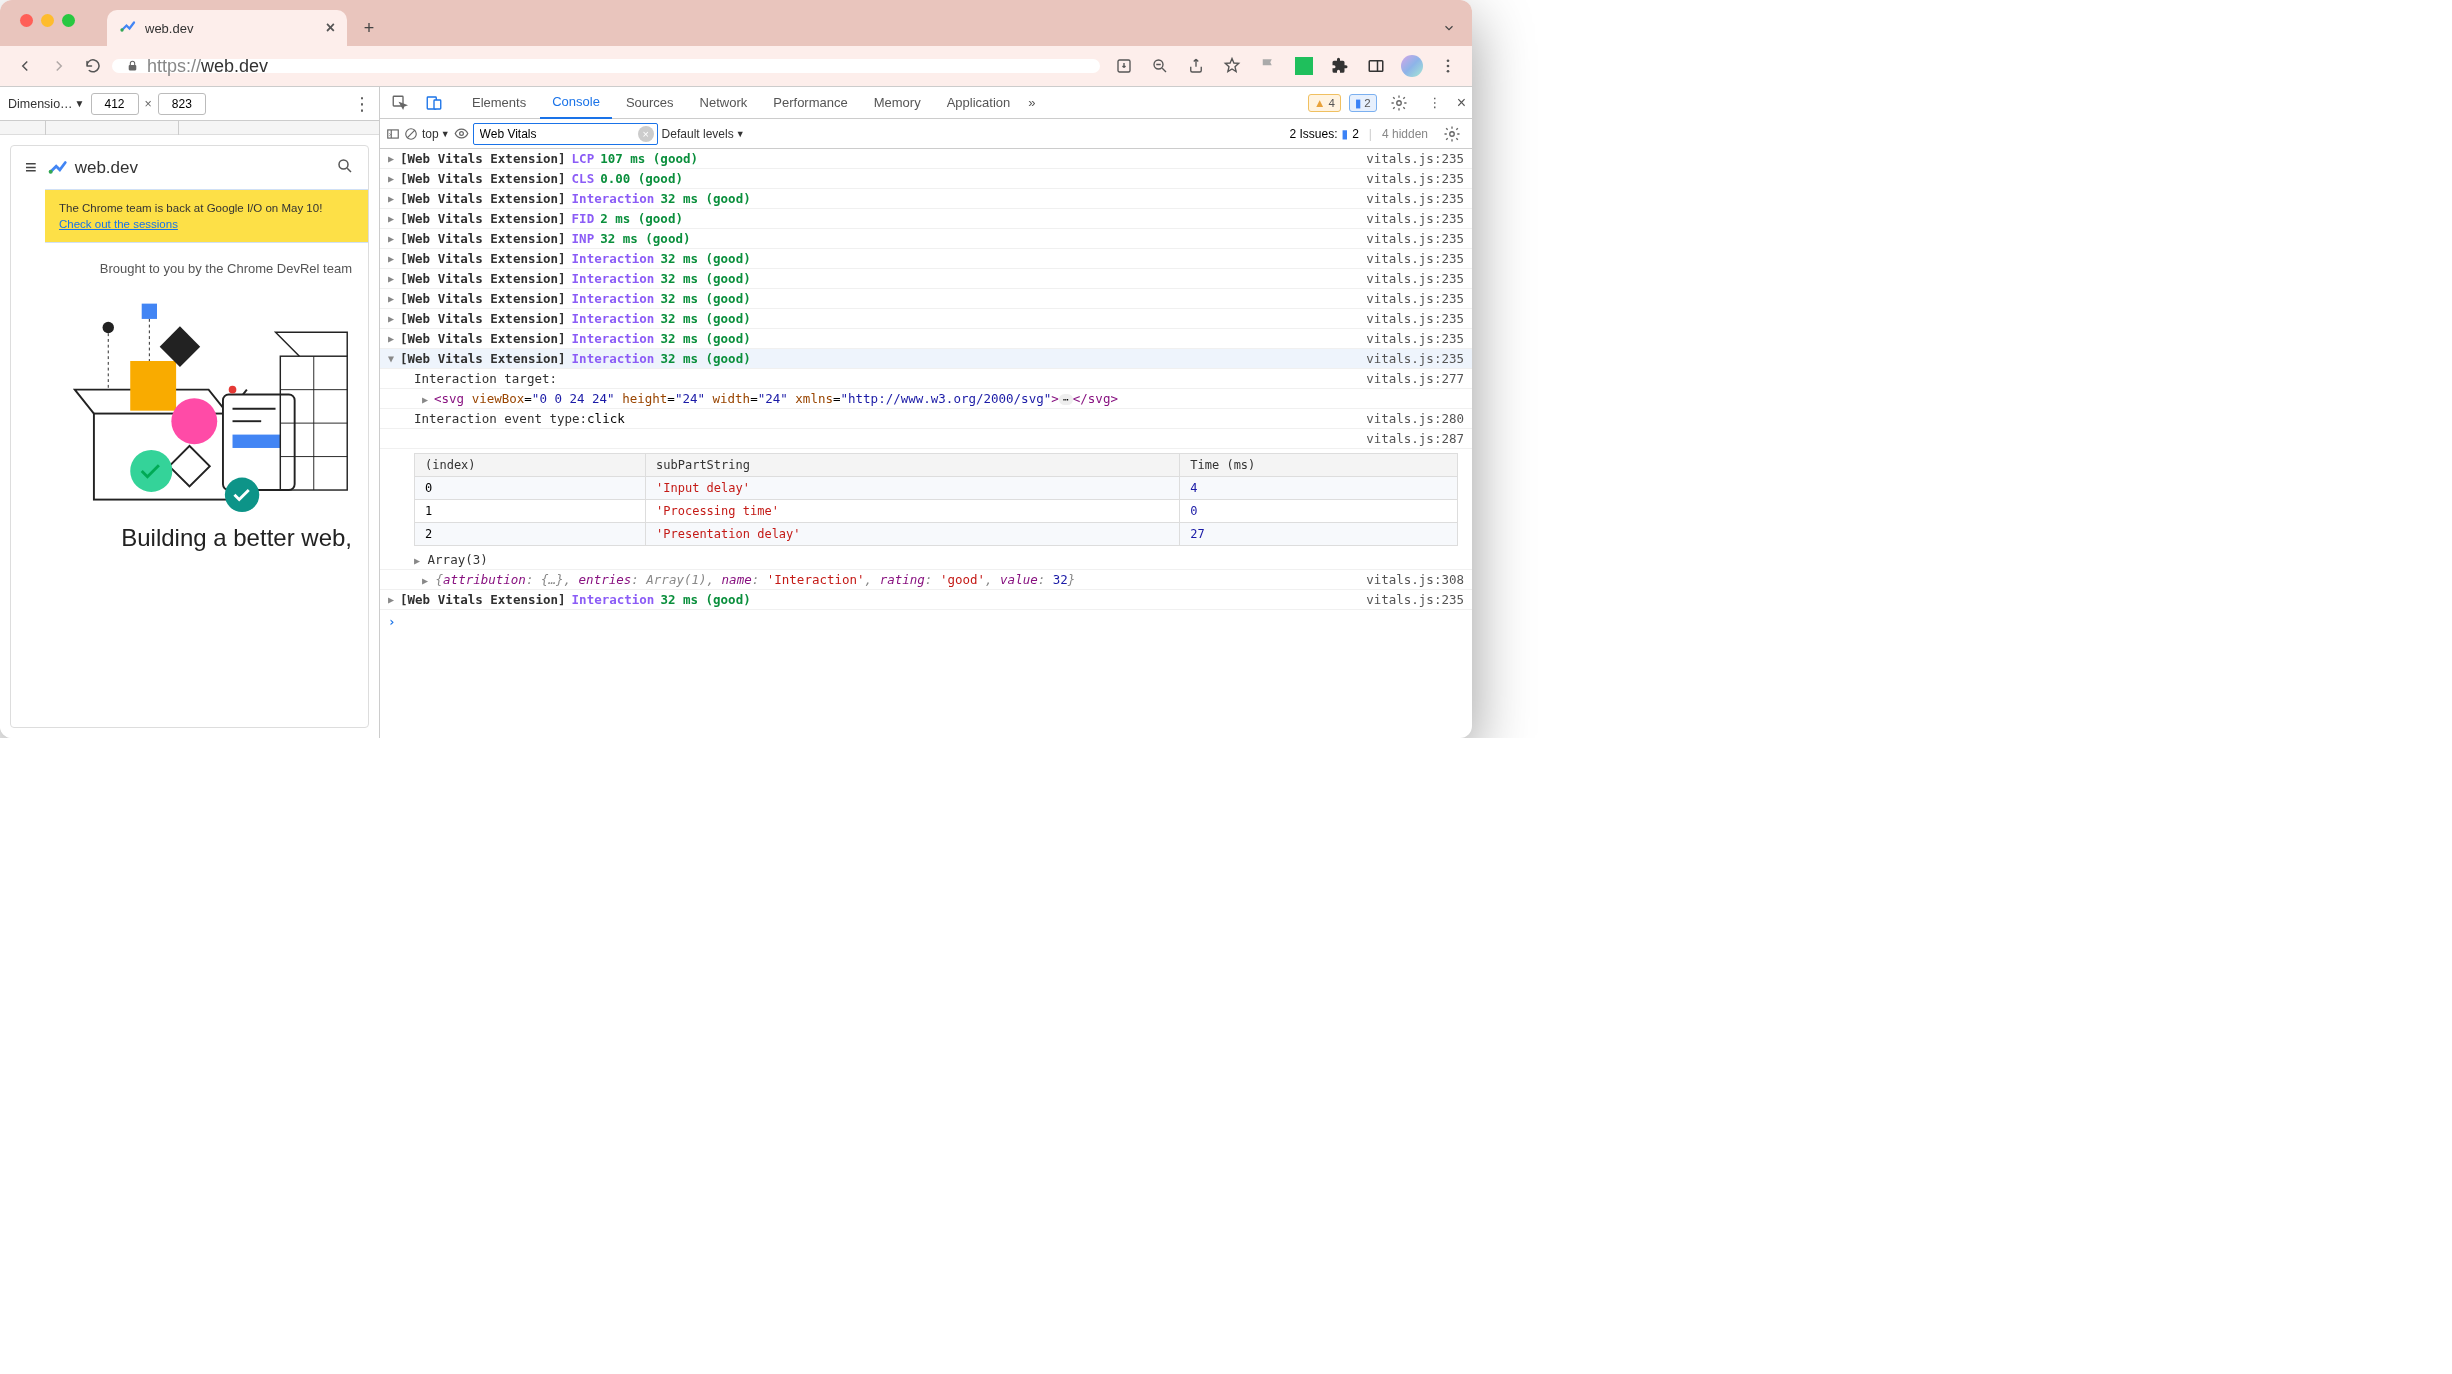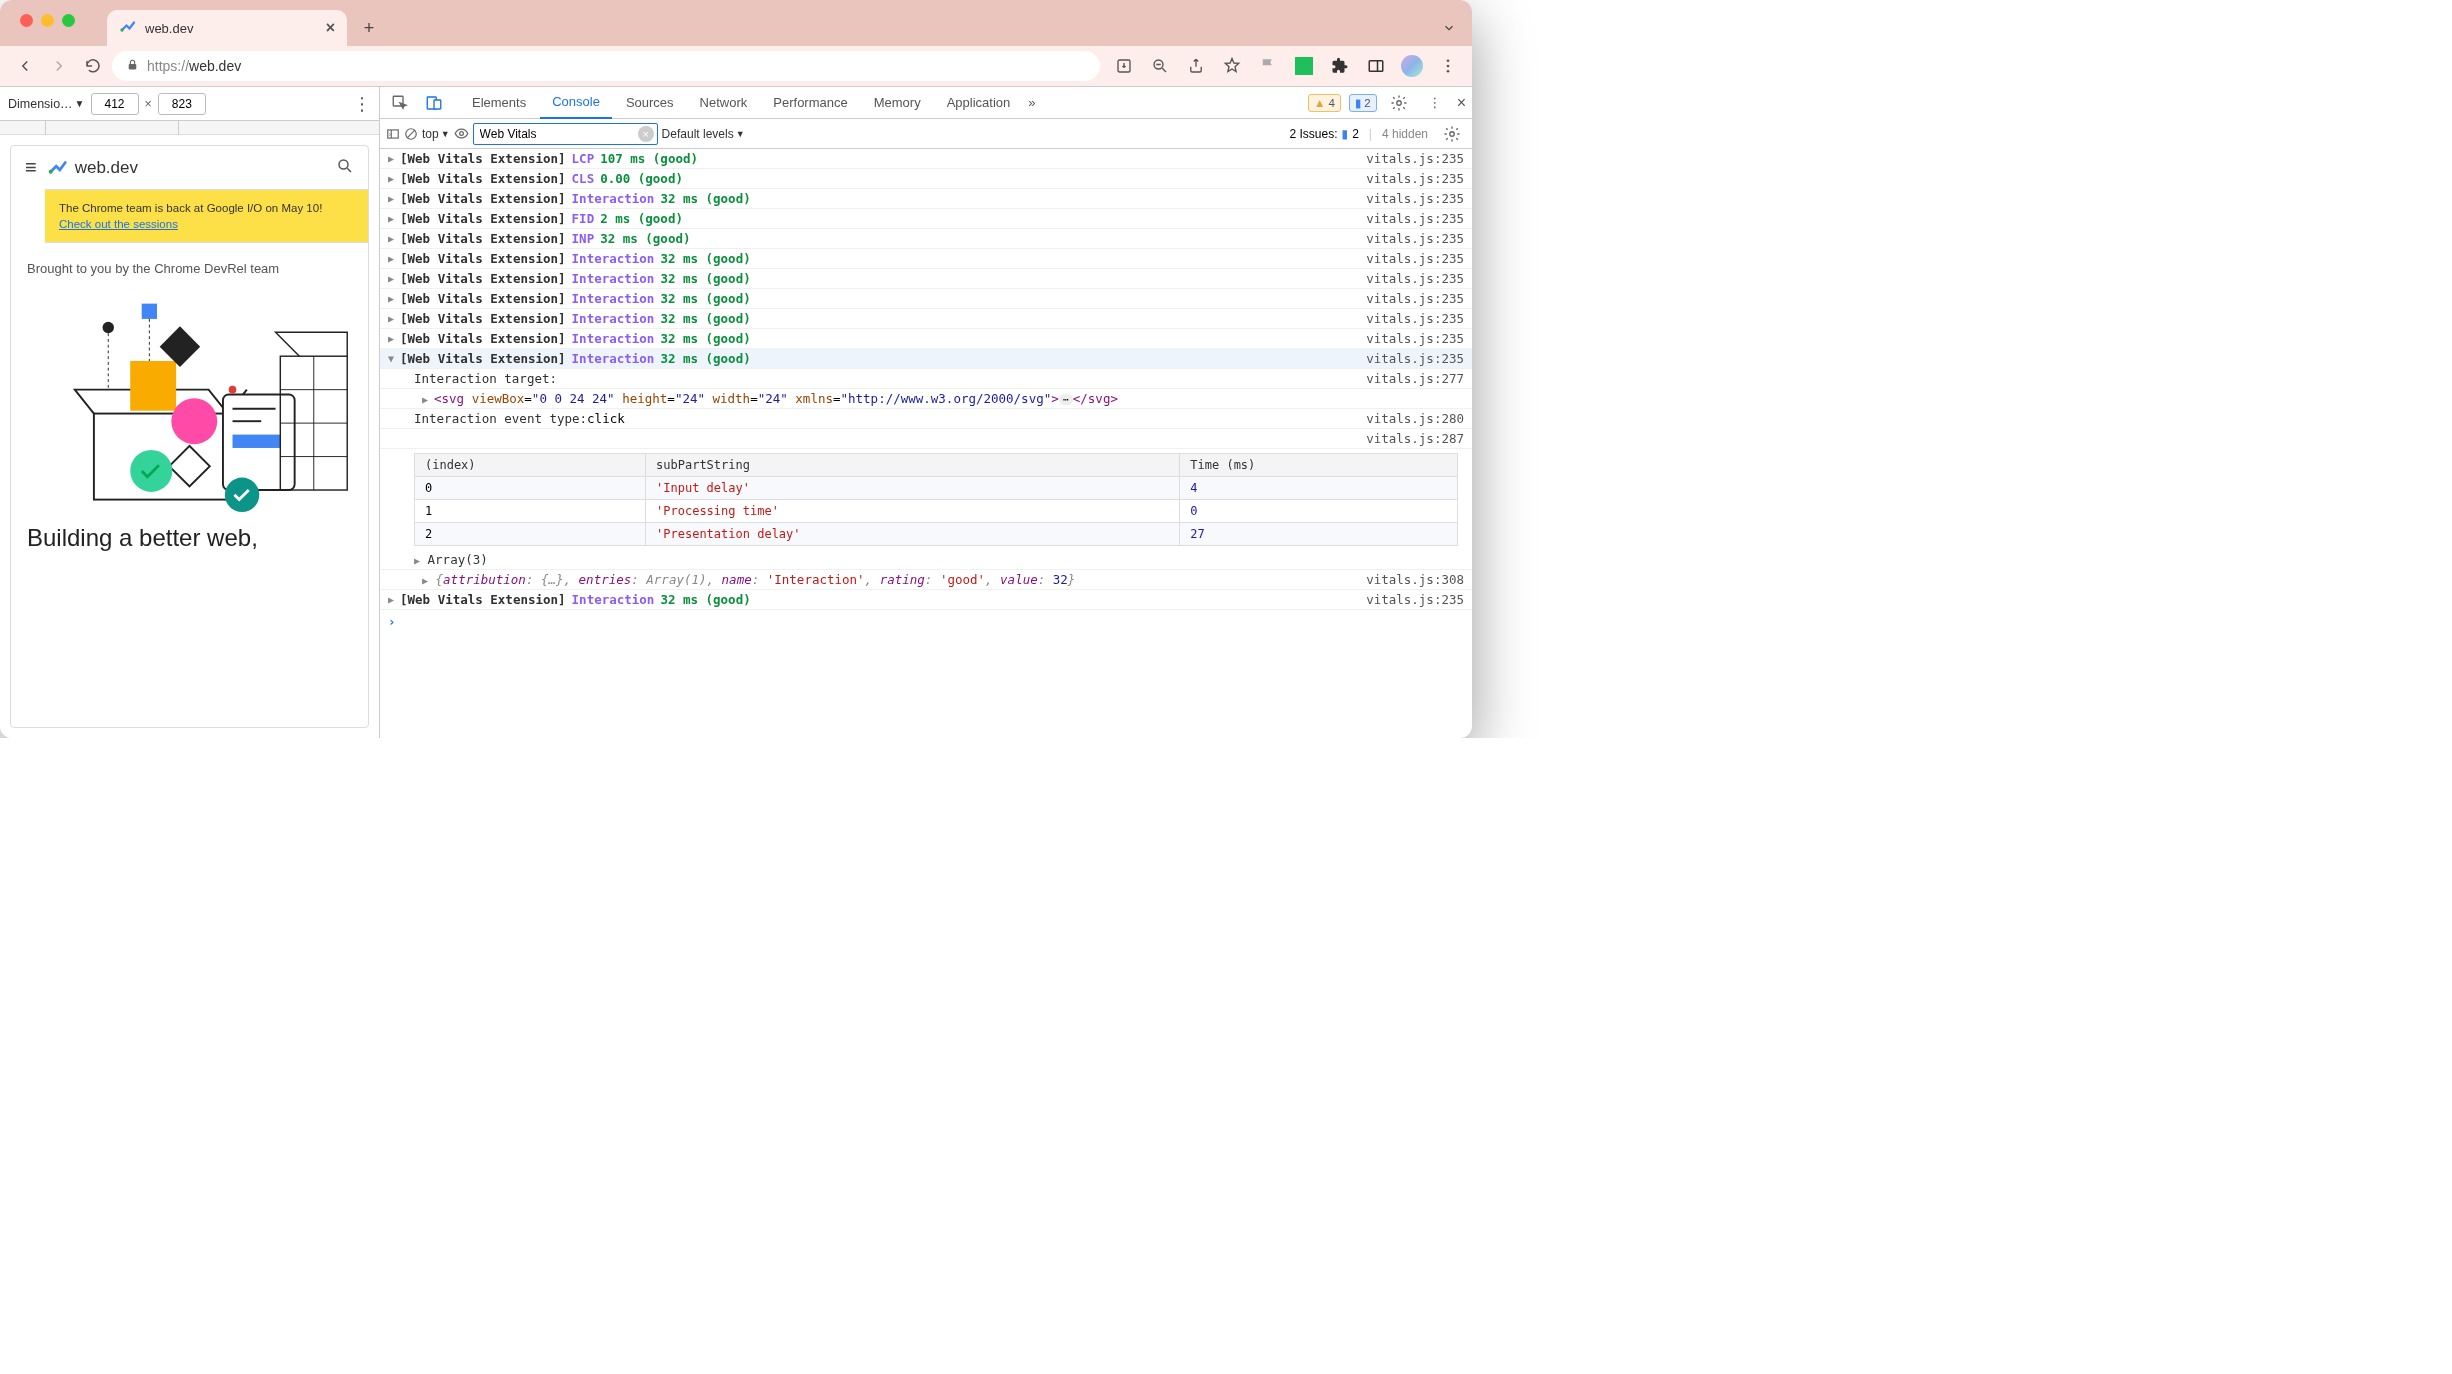--- a/index.html
+++ b/index.html
@@ -12,21 +12,21 @@
 .tl-yellow { background: #febc2e; }
 .tl-green { background: #28c840; }
 .tab { background: #fdeeeb; height: 36px; min-width: 240px; border-radius: 10px 10px 0 0; display: flex; align-items: center; padding: 0 12px; gap: 8px; font-size: 13px; color: #333; margin-left: 20px; }
 .tab-favicon svg { width: 18px; height: 18px; }
 .tab-close { margin-left: auto; font-size: 16px; color: #555; cursor: pointer; font-weight: bold; }
 .newtab { width: 28px; height: 28px; display: flex; align-items: center; justify-content: center; font-size: 18px; color: #444; margin-left: 8px; margin-bottom: 4px; }
 .tabstrip-menu { margin-left: auto; margin-right: 8px; margin-bottom: 8px; font-size: 13px; color: #444; }
 .addr-bar { background: #fdeeeb; height: 40px; display: flex; align-items: center; padding: 0 10px; gap: 4px; }
 .nav-btn { width: 30px; height: 30px; display: flex; align-items: center; justify-content: center; color: #555; cursor: pointer; border-radius: 50%; }
 .nav-btn svg { width: 18px; height: 18px; stroke: currentColor; fill: none; stroke-width: 2; }
-.url-field { flex: 1; background: #fff; border-radius: 20px; height: 30px; display: flex; align-items: center; padding: 0 14px; gap: 8px; font-size: 14px; color: #333; }
+.url-field { flex: 1; background: #fff; border-radius: 20px; height: 14px; display: flex; align-items: center; padding: 0 14px; gap: 8px; font-size: 18px; color: #333; }
 .lock-icon { color: #666; }
 .url-text .grey { color:#888; }
 .toolbar-right { display: flex; align-items: center; gap: 8px; margin-left: 6px; }
 .ticon { width: 28px; height: 28px; display:flex; align-items:center; justify-content:center; color:#555; cursor:pointer; }
 .ticon svg { width: 18px; height: 18px; }
 .green-sq { width: 18px; height: 18px; background:#1fbf5c; }
 .puzzle { font-size: 18px; }
 .avatar { width:22px; height:22px; border-radius:50%; background: linear-gradient(135deg,#d4a5e8,#8db4e8,#a5e8d4); }
 .main-row { display: flex; flex: 1; min-height: 0; border-top: 1px solid #ccc; }
 .device-bar { width: 380px; border-right: 1px solid #ccc; display:flex; flex-direction: column; }
@@ -40,21 +40,21 @@
 .device-ruler::before{left:12%} .device-ruler::after{left:47%}
 .device-viewport { flex:1; padding:10px; overflow:hidden; background:#fff; }
 .phone-page { width: 100%; height: 100%; background:#fff; border:1px solid #ddd; border-radius:4px; overflow:hidden; display:flex; flex-direction:column; }
 .phone-header { display:flex; align-items:center; padding:10px 14px; gap:10px; }
 .burger { font-size:20px; color:#444; }
 .webdev-logo { display:flex; align-items:center; gap:6px; font-size:17px; font-weight:500; color:#333; }
 .webdev-logo svg{width:22px;height:22px;}
 .phone-search { margin-left:auto; color:#555; }
 .banner { background:#fde047; padding:10px 14px; font-size:11.5px; color:#333; line-height:1.4; border-top:1px solid #d0e0f5; border-bottom:1px solid #d0e0f5;margin-left:34px; }
 .banner a { color:#1a73e8; text-decoration:underline; }
-.phone-body { padding:18px 16px; }
+.phone-body { padding:18px 16px;text-align:right; }
 .brought { font-size:13px; color:#555; margin-bottom:18px; }
 .hero-art { height:220px; position:relative; }
 .hero-art svg { width:100%; height:100%; }
 .hero-title { font-size:24px; color:#222; font-weight:400; margin-top:10px; }
 .devtools { flex:1; display:flex; flex-direction:column; min-width:0; }
 .dt-tabs { height:32px; border-bottom:1px solid #ccc; display:flex; align-items:center; padding:0 6px; font-size:13px; color:#555; gap:2px; }
 .dt-tab { padding:0 12px; height:32px; display:flex; align-items:center; cursor:pointer; }
 .dt-tab.active { color:#1a73e8; border-bottom:2px solid #1a73e8; }
 .dt-tabicons { display:flex; gap:6px; margin-right:10px; }
 .dt-right { margin-left:auto; display:flex; align-items:center; gap:8px; }

